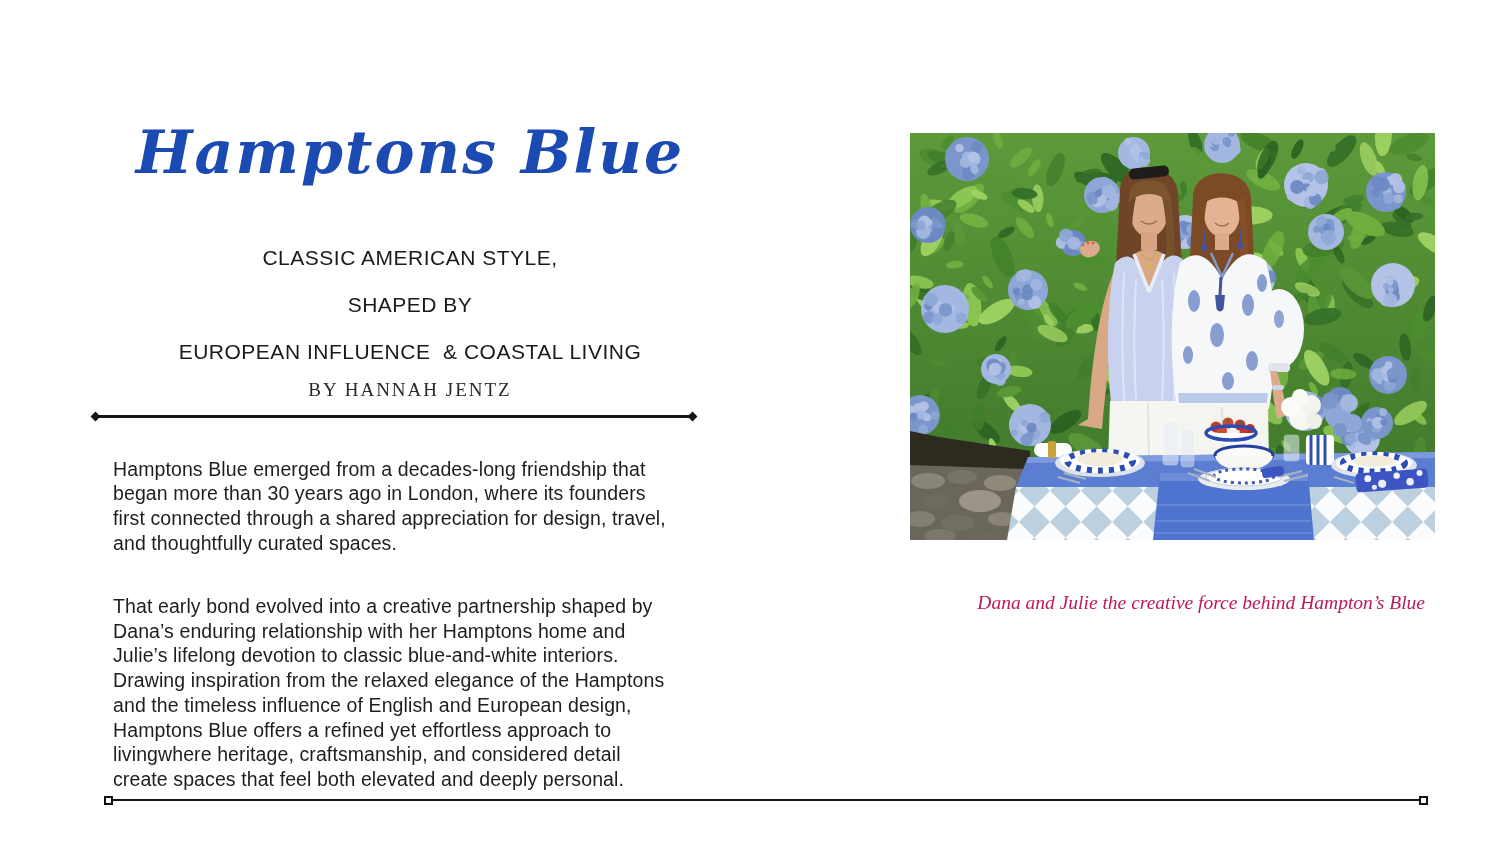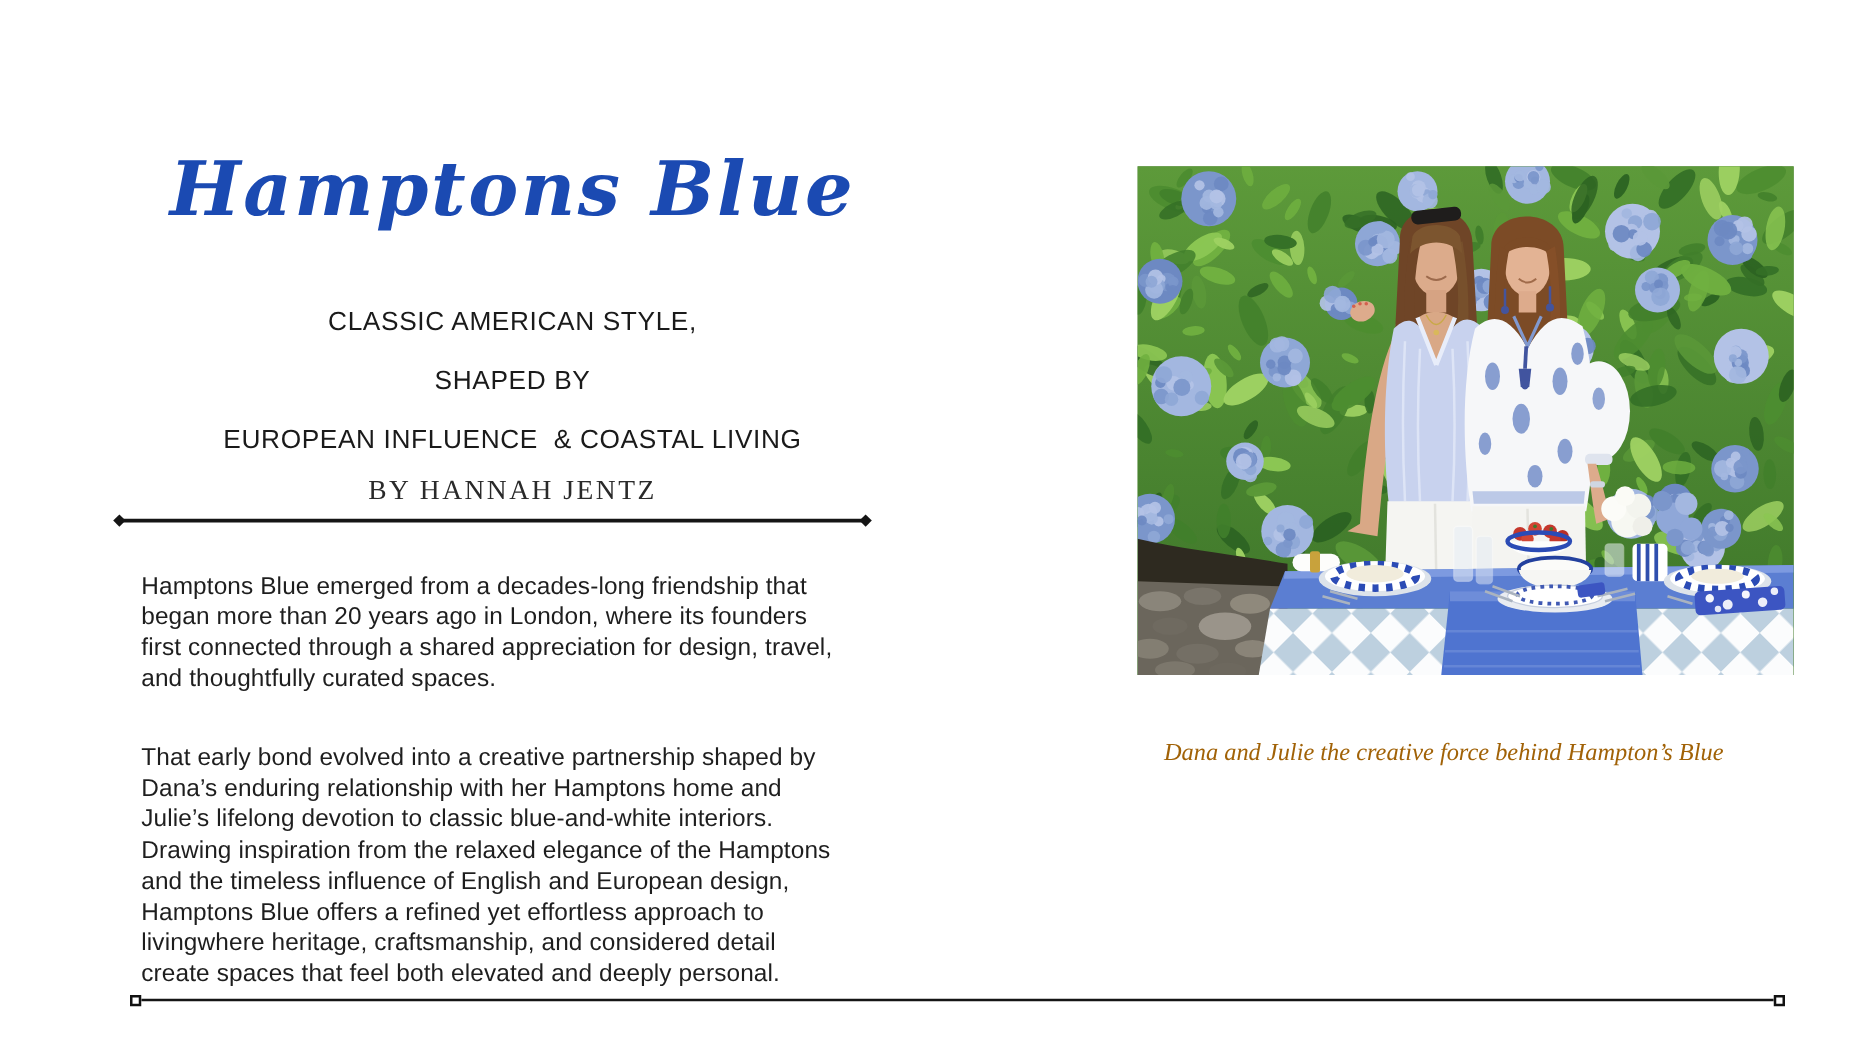--- a/index.html
+++ b/index.html
@@ -12,21 +12,21 @@
     font-size:60px;line-height:1.4;color:#1b4ab2;letter-spacing:2px;
     white-space:nowrap;
   }
   .subtitle{
     position:absolute;left:30px;top:234px;width:760px;text-align:center;
     font-size:21px;line-height:47px;font-weight:500;color:#1a1a1a;
     letter-spacing:0.5px;white-space:pre-wrap;
   }
   .byline{
     position:absolute;left:30px;top:379px;width:760px;text-align:center;
-    font-family:"Liberation Serif",serif;font-size:22px;letter-spacing:2px;
+    font-family:"Liberation Serif",serif;font-size:19px;letter-spacing:2px;
     color:#2a2a2a;white-space:nowrap;
   }
   .rule-byline{
     position:absolute;left:95px;top:415px;width:598px;height:2.5px;background:#151515;
   }
   .rule-byline .diam{
     position:absolute;top:-2.25px;width:7px;height:7px;background:#151515;
     transform:rotate(45deg);
   }
   .rule-byline .diam.l{left:-3px;} .rule-byline .diam.r{right:-3px;}
@@ -39,23 +39,23 @@
   #para1{top:437px;}
   #para2{top:562px;margin-top:32px;}
 
   .photo-frame{
     position:absolute;left:910px;top:133px;width:525px;height:407px;
     overflow:hidden;background:#4f8833;
   }
   .photo-frame svg{display:block;width:100%;height:100%;}
 
   .photo-caption{
-    position:absolute;left:885px;top:592px;width:540px;text-align:center;
+    position:absolute;left:885px;top:592px;width:540px;text-align:right;
     font-family:"Liberation Serif",serif;font-style:italic;
-    font-size:19.5px;color:#a16207;white-space:nowrap;
+    font-size:19.5px;color:#be185d;white-space:nowrap;
   }
 
   .rule-footer{
     position:absolute;left:113px;top:799px;width:1306px;height:2px;background:#151515;
   }
   .rule-footer .sq{
     position:absolute;top:-3.5px;width:5px;height:5px;background:#ffffff;
     border:2px solid #111111;
   }
   .rule-footer .sq.l{left:-9px;} .rule-footer .sq.r{right:-9px;}
@@ -70,21 +70,21 @@
 EUROPEAN INFLUENCE  &amp; COASTAL LIVING</div>
 
 <div class="byline">BY HANNAH JENTZ</div>
 
 <div class="rule-byline">
   <span class="diam l"></span>
   <span class="diam r"></span>
 </div>
 
 <p class="body-copy" id="para1">Hamptons Blue emerged from a decades-long friendship that
-began more than 20 years ago in London, where its founders
+began more than 30 years ago in London, where its founders
 first connected through a shared appreciation for design, travel,
 and thoughtfully curated spaces.</p>
 <p class="body-copy" id="para2">That early bond evolved into a creative partnership shaped by
 Dana’s enduring relationship with her Hamptons home and
 Julie’s lifelong devotion to classic blue-and-white interiors.
 Drawing inspiration from the relaxed elegance of the Hamptons
 and the timeless influence of English and European design,
 Hamptons Blue offers a refined yet effortless approach to
 livingwhere heritage, craftsmanship, and considered detail
 create spaces that feel both elevated and deeply personal.</p>

